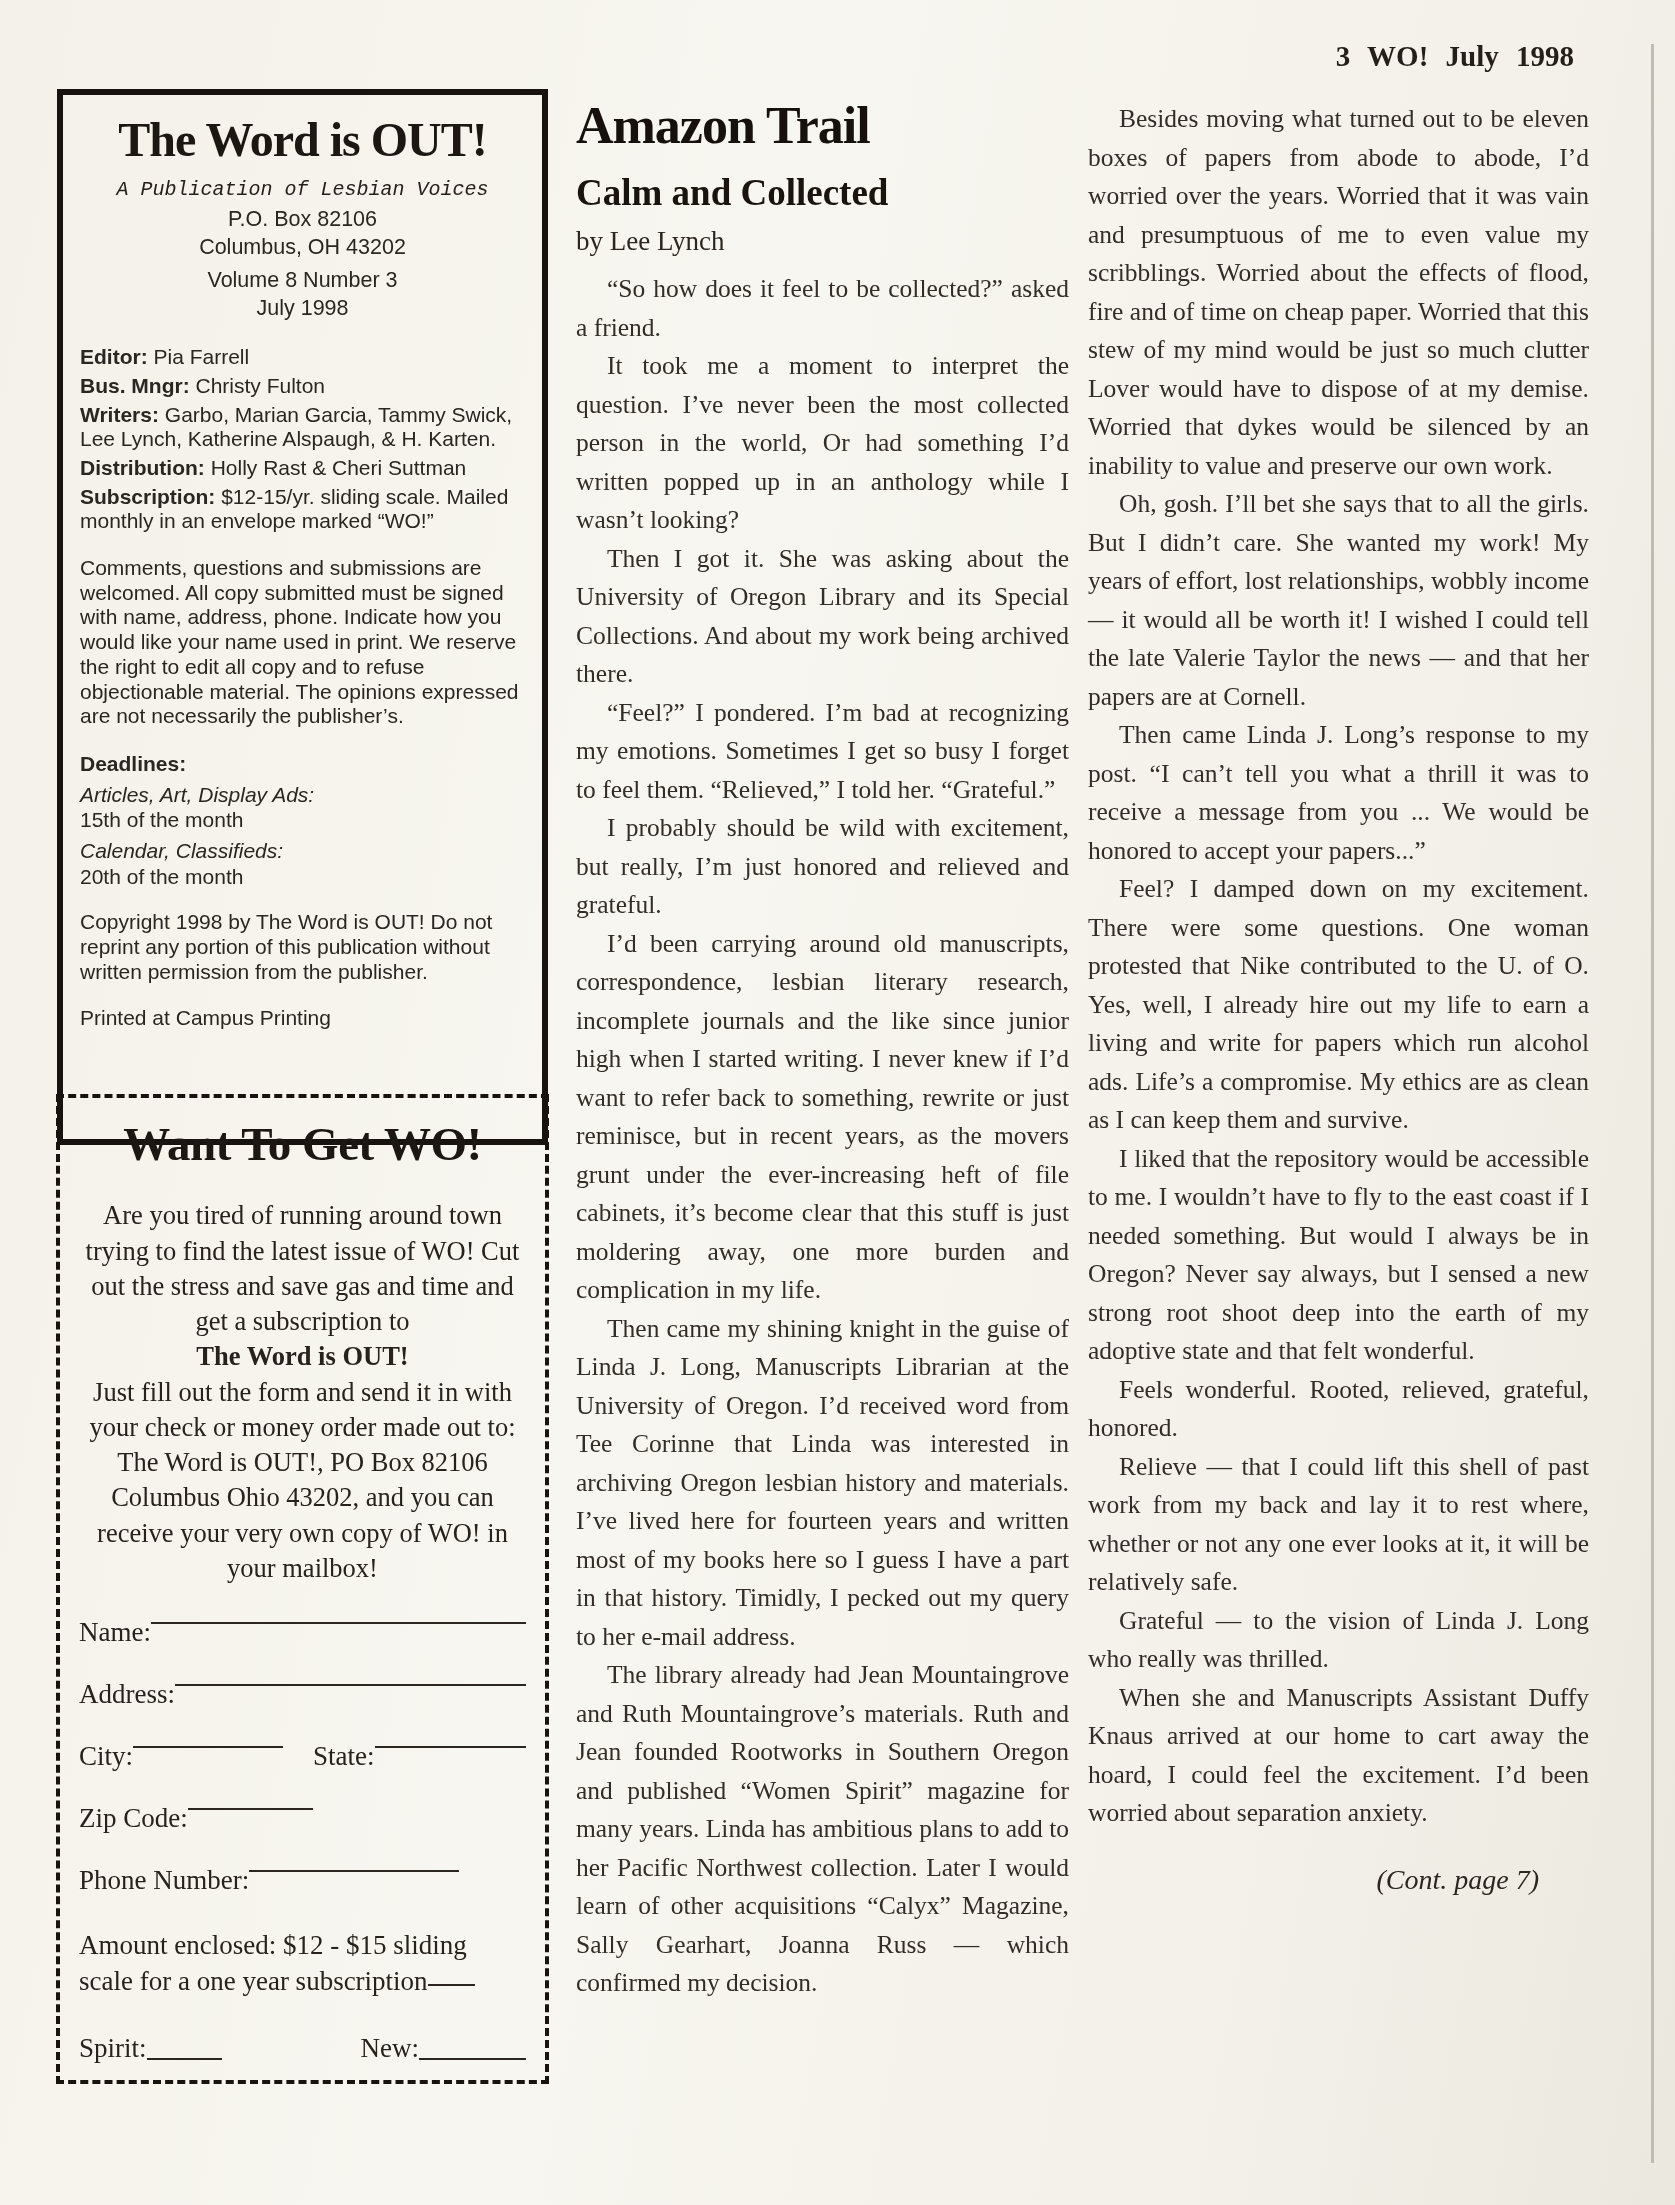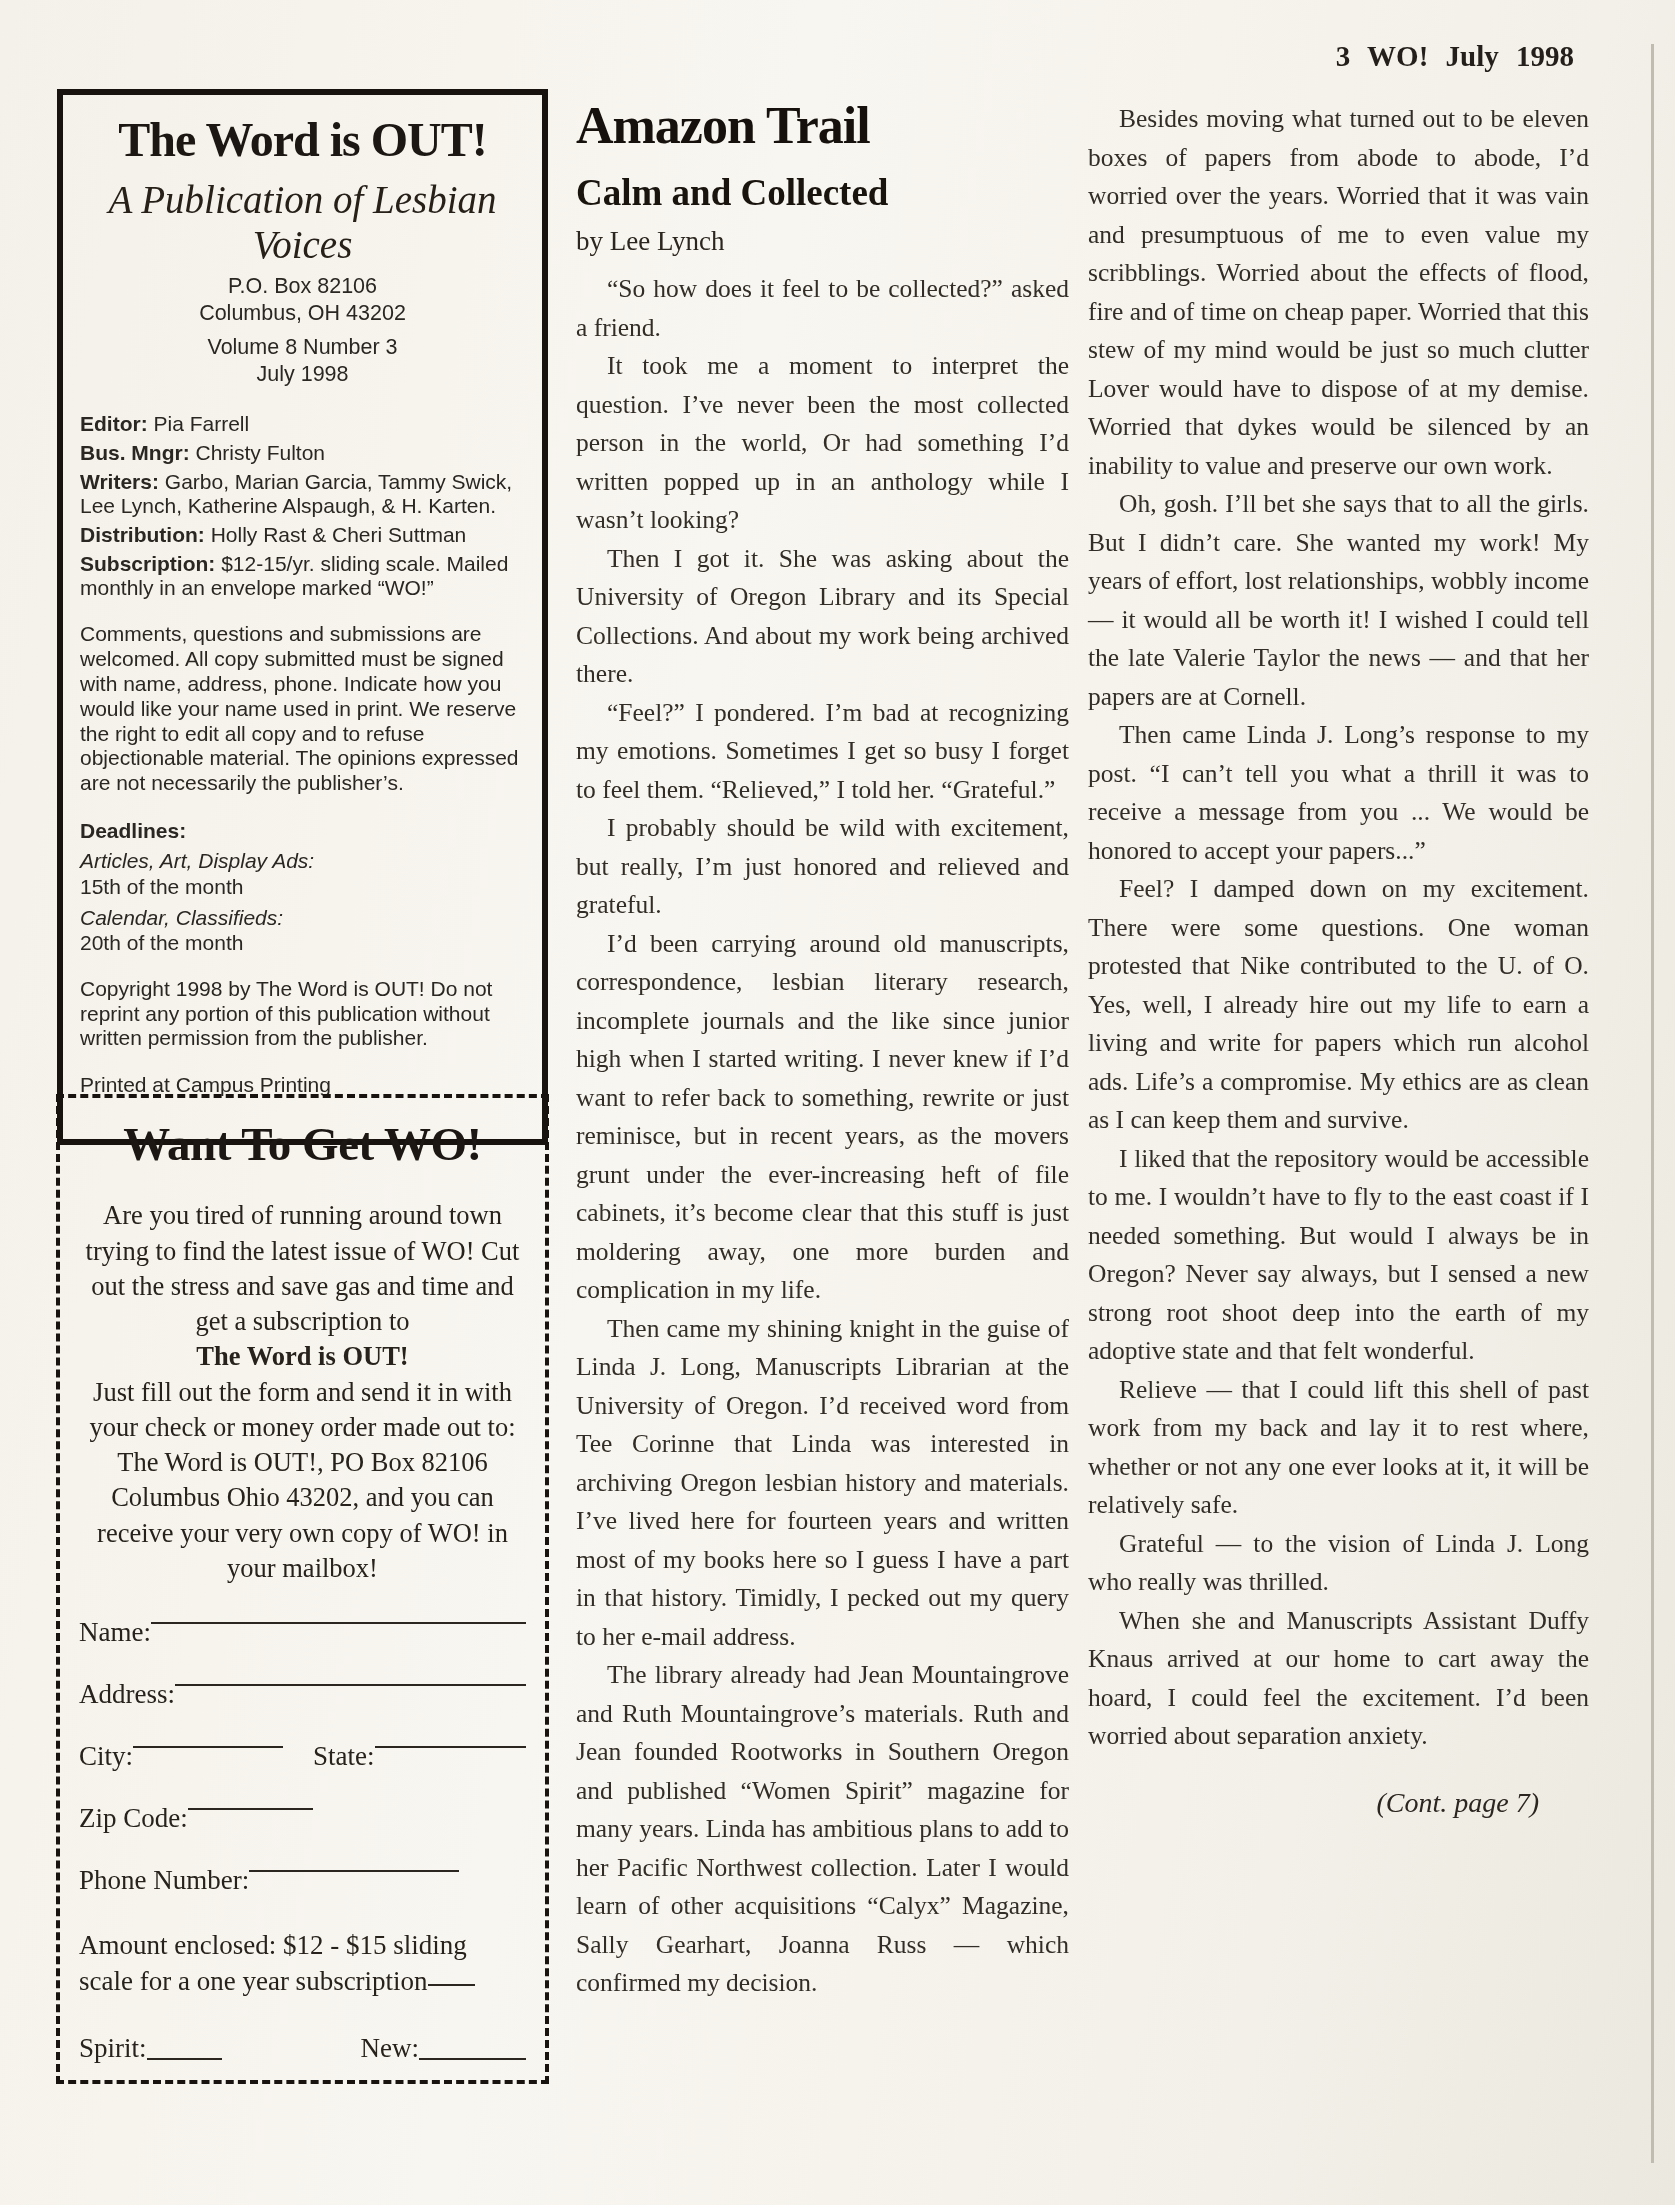--- a/index.html
+++ b/index.html
@@ -15,22 +15,22 @@
     color:#241f1a;word-spacing:10px;
   }
   
   .masthead{
     position:absolute;left:57px;top:89px;width:491px;height:1056px;
     border:6px solid #18130e;box-sizing:border-box;padding:0 17px;
     font-family:"Liberation Sans","DejaVu Sans",sans-serif;
   }
   .m-title{margin-top:17px;text-align:center;font-family:"Liberation Serif",serif;
     font-weight:bold;font-size:48px;line-height:1.15;letter-spacing:-1px;color:#1c1712;}
-  .m-subtitle{margin-top:11px;text-align:center;font-family:Liberation Serif, serif;
-    font-style:italic;font-size:39px;line-height:1.15;color:#262019;}
+  .m-subtitle{margin-top:11px;text-align:center;font-family:Liberation Mono, monospace;
+    font-style:italic;font-size:20px;line-height:1.15;color:#262019;}
   .m-center{margin-top:5px;text-align:center;font-size:21.5px;line-height:1.28;color:#2a2622;}
   .m-issue{margin-top:6px;}
   .m-staff{margin-top:23px;font-size:21px;line-height:1.16;color:#2a2622;}
   .m-staff .m-row{margin-bottom:4.5px;}
   .m-notice{margin:22px 0 0;font-size:21px;line-height:1.18;color:#2a2622;}
   .m-deadlines{margin-top:22px;font-size:21px;line-height:1.22;color:#2a2622;}
   .m-dl-label{font-weight:bold;margin-bottom:4px;}
   .m-dl-cat{font-style:italic;margin-top:5px;}
   .m-copyright{margin:21px 0 0;font-size:21px;line-height:1.18;color:#2a2622;}
   .m-printer{margin:22px 0 0;font-size:21px;color:#2a2622;}
@@ -173,20 +173,21 @@
     <p class="a-p">Then came my shining knight in the guise of Linda J. Long, Manuscripts Librarian at the University of Oregon. I’d received word from Tee Corinne that Linda was interested in archiving Oregon lesbian history and materials. I’ve lived here for fourteen years and written most of my books here so I guess I have a part in that history. Timidly, I pecked out my query to her e-mail address.</p>
     <p class="a-p">The library already had Jean Mountaingrove and Ruth Mountaingrove’s materials. Ruth and Jean founded Rootworks in Southern Oregon and published “Women Spirit” magazine for many years. Linda has ambitious plans to add to her Pacific Northwest collection. Later I would learn of other acquisitions “Calyx” Magazine, Sally Gearhart, Joanna Russ — which confirmed my decision.</p>
   </div>
 
   <div class="col col-right">
     <p class="a-p">Besides moving what turned out to be eleven boxes of papers from abode to abode, I’d worried over the years. Worried that it was vain and presumptuous of me to even value my scribblings. Worried about the effects of flood, fire and of time on cheap paper. Worried that this stew of my mind would be just so much clutter Lover would have to dispose of at my demise. Worried that dykes would be silenced by an inability to value and preserve our own work.</p>
     <p class="a-p">Oh, gosh. I’ll bet she says that to all the girls. But I didn’t care. She wanted my work! My years of effort, lost relationships, wobbly income — it would all be worth it! I wished I could tell the late Valerie Taylor the news — and that her papers are at Cornell.</p>
     <p class="a-p">Then came Linda J. Long’s response to my post. “I can’t tell you what a thrill it was to receive a message from you ... We would be honored to accept your papers...”</p>
     <p class="a-p">Feel? I damped down on my excitement. There were some questions. One woman protested that Nike contributed to the U. of O. Yes, well, I already hire out my life to earn a living and write for papers which run alcohol ads. Life’s a compromise. My ethics are as clean as I can keep them and survive.</p>
     <p class="a-p">I liked that the repository would be accessible to me. I wouldn’t have to fly to the east coast if I needed something. But would I always be in Oregon? Never say always, but I sensed a new strong root shoot deep into the earth of my adoptive state and that felt wonderful.</p>
+    <p class="a-p">Feels wonderful. Rooted, relieved, grateful, honored.</p>
     <p class="a-p">Relieve — that I could lift this shell of past work from my back and lay it to rest where, whether or not any one ever looks at it, it will be relatively safe.</p>
     <p class="a-p">Grateful — to the vision of Linda J. Long who really was thrilled.</p>
     <p class="a-p">When she and Manuscripts Assistant Duffy Knaus arrived at our home to cart away the hoard, I could feel the excitement. I’d been worried about separation anxiety.</p>
     <div class="a-cont">(Cont. page 7)</div>
   </div>
 
   <div class="scan-edge"></div>
 
 </div>
 

